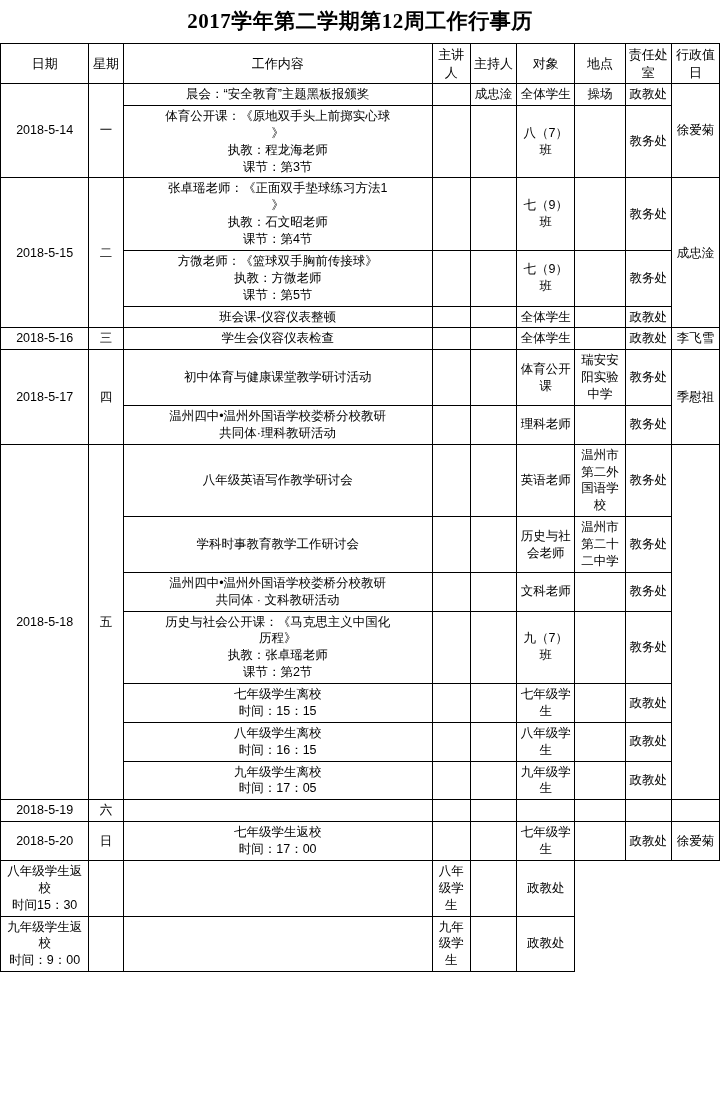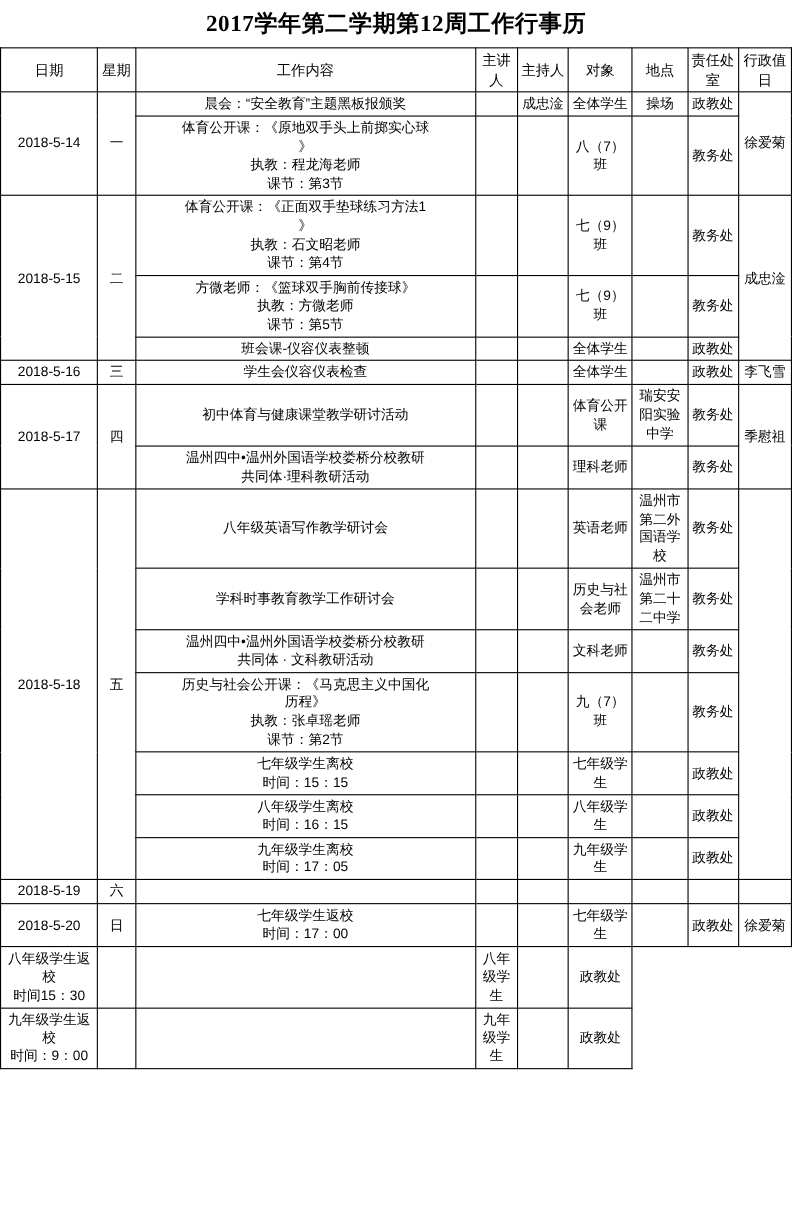--- a/index.html
+++ b/index.html
@@ -124,21 +124,21 @@
           <td class="speaker"></td>
           <td class="host"></td>
           <td class="target">八（7）班</td>
           <td class="place"></td>
           <td class="dept">教务处</td>
         </tr>
         <tr>
           <td class="date" rowspan="3">2018-5-15</td>
           <td class="week" rowspan="3">二</td>
           <td class="content">
-            <span class="ln">体育公开课：《正面双手垫球练习方法1</span>
+            <span class="ln">张卓瑶老师：《正面双手垫球练习方法1</span>
             <span class="ln">》</span>
             <span class="ln">执教：石文昭老师</span>
             <span class="ln">课节：第4节</span>
           </td>
           <td class="speaker"></td>
           <td class="host"></td>
           <td class="target">七（9）班</td>
           <td class="place"></td>
           <td class="dept">教务处</td>
           <td class="duty" rowspan="3">成忠淦</td>

